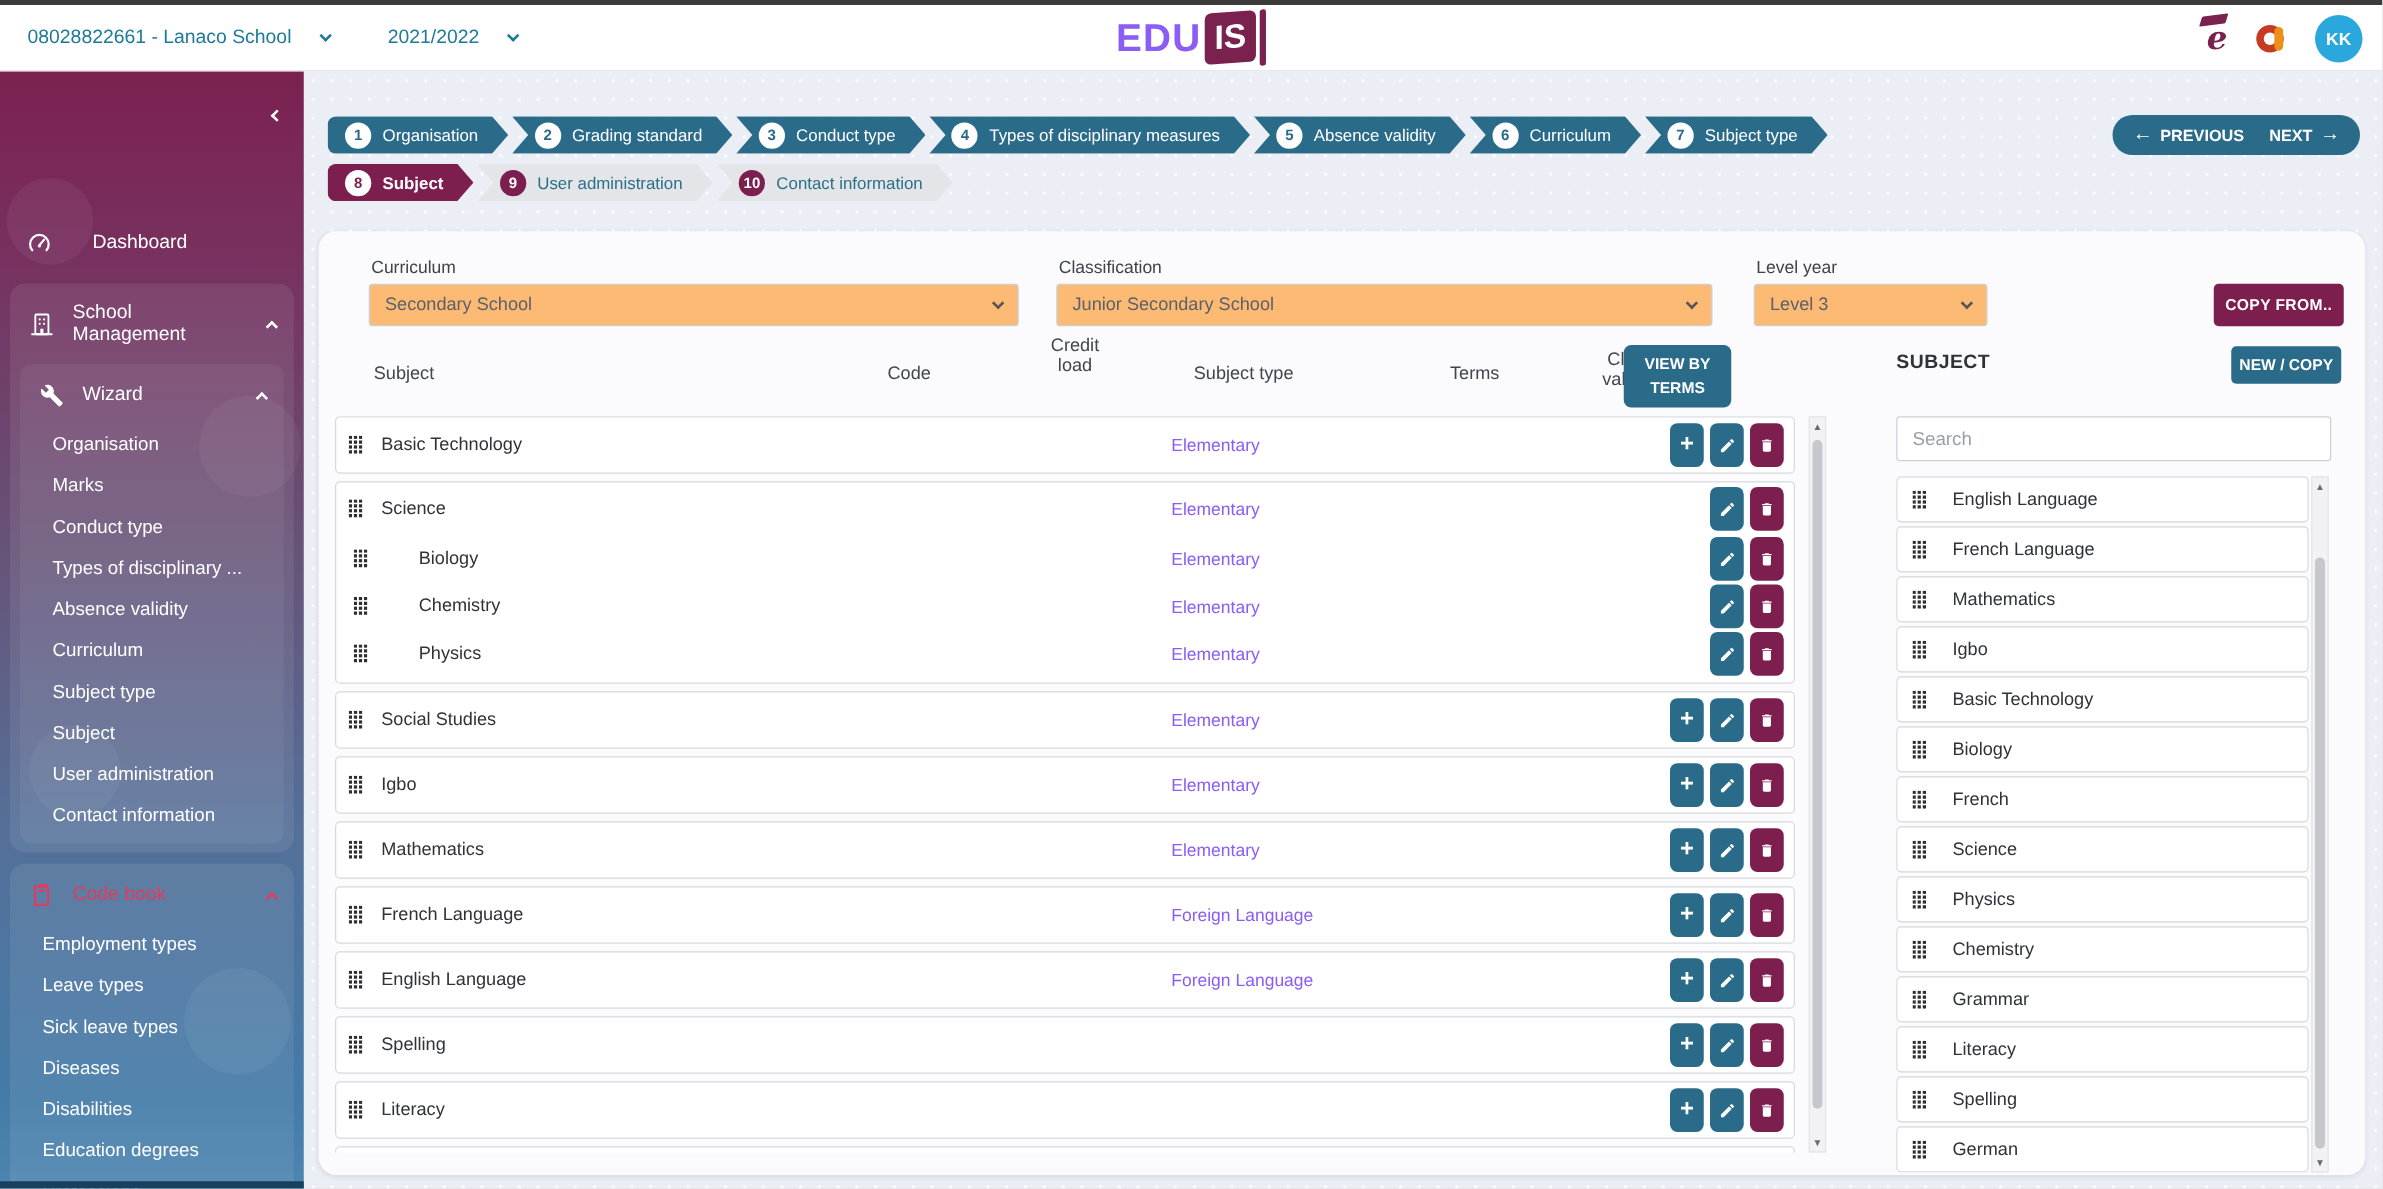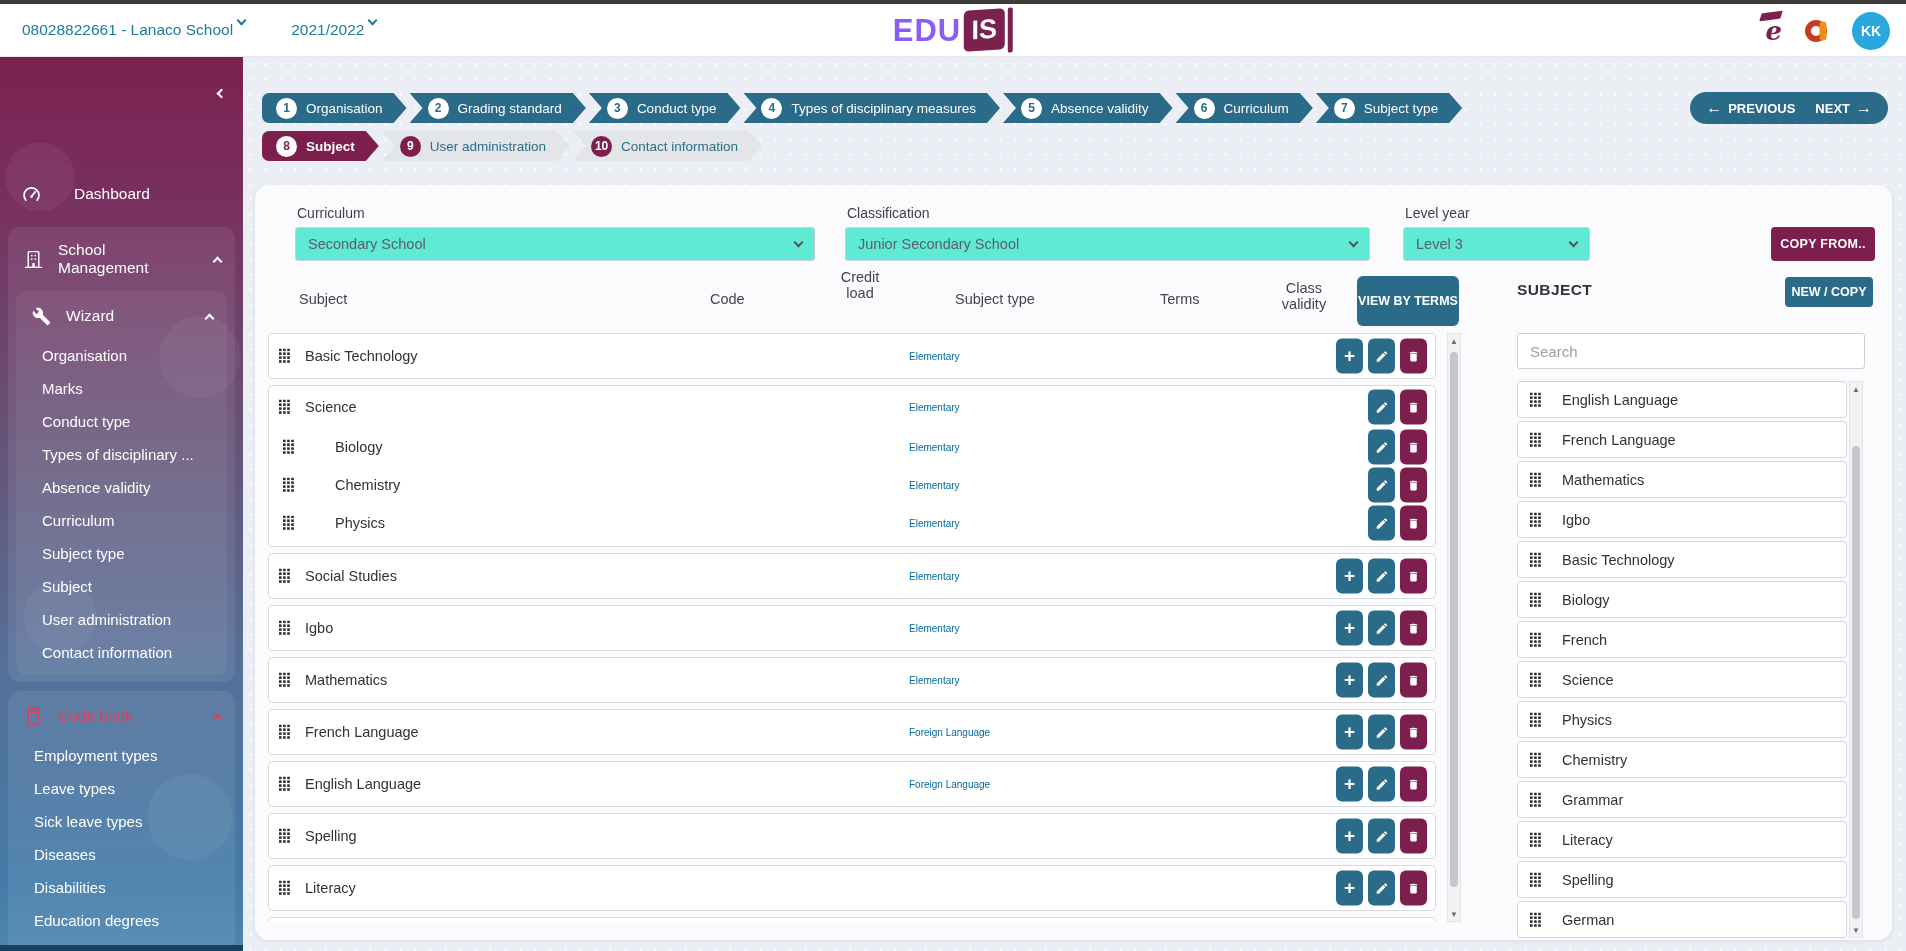--- a/index.html
+++ b/index.html
@@ -4,21 +4,21 @@
 <style>
   *{box-sizing:border-box;margin:0;padding:0}
   html,body{background:#d8dae0}
   body{font-family:"Liberation Sans",sans-serif}
   #stage{position:relative;width:1906px;height:951px;background:#eceef5;overflow:hidden}
 
   
   .topstrip{position:absolute;top:0;left:0;right:0;height:4px;background:#3c3c3b;z-index:60}
   .topbar{position:absolute;top:4px;left:0;right:0;height:53px;background:#fff;border-bottom:1px solid #e7e7ec;z-index:40;display:flex;align-items:center}
   .tb-left{display:flex;align-items:center;gap:46px;margin-left:22px}
-  .tb-sel{display:flex;gap:5px;color:#1d7a99;font-size:15.5px;cursor:pointer}
+  .tb-sel{display:flex;align-items:center;gap:24px;color:#1d7a99;font-size:15.5px;cursor:pointer}
   .cv{display:inline-block;width:7px;height:7px;border-right:2px solid currentColor;border-bottom:2px solid currentColor}
   .cv.down{transform:rotate(45deg);margin-top:-4px}
   .cv.up{transform:rotate(-135deg);margin-top:4px}
   .cv.left{transform:rotate(135deg)}
   .logo{position:absolute;left:50%;top:50%;transform:translate(-50%,-50%);display:flex;align-items:center}
   .logo .edu{color:#8b5cf6;font-weight:800;font-size:31px;letter-spacing:1px}
   .logo .isbox{width:41px;height:41px;margin-left:3px;background:#7b2150;border-radius:5px;color:#fff;font-weight:800;font-size:27px;display:flex;align-items:center;justify-content:center;transform:skewY(-4deg)}
   .logo .spine{width:5px;height:45px;background:#7b2150;border-radius:2px;margin-left:3px;transform:skewY(-4deg)}
   .tb-right{position:absolute;right:16px;top:0;height:53px;display:flex;align-items:center;gap:22px}
   .avatar{width:38px;height:38px;border-radius:50%;background:#2aa7dd;color:#fff;font-weight:bold;font-size:14px;display:flex;align-items:center;justify-content:center;cursor:pointer}
@@ -59,40 +59,40 @@
   .step.gray .num{background:#7c1f4f;color:#fff}
   .step.act{background:#7c1f4f;color:#fff;font-weight:bold}
   .step.act .num{background:#fff;color:#7c1f4f}
   .pn{position:absolute;right:18px;top:92px;height:32px;background:#2b6b8a;border-radius:16px;color:#fff;display:flex;align-items:center;gap:20px;padding:0 16px;font-weight:bold;font-size:13px;z-index:10}
   .pn span{cursor:pointer;display:flex;align-items:center;gap:6px}
   .arr{font-size:16px;line-height:1}
 
   
   .card{position:absolute;left:255px;top:185px;width:1637px;height:755px;background:#fbfbfd;border-radius:14px;box-shadow:0 1px 4px rgba(50,50,90,.10);z-index:5}
   .flabel{position:absolute;font-size:14px;color:#3e4249}
-  .select{position:absolute;height:34px;background:#5eead4;border:1px solid #cbd0d6;border-radius:3px;display:flex;align-items:center;justify-content:space-between;padding:0 12px;color:#5c6069;font-size:14.5px;cursor:pointer}
+  .select{position:absolute;height:34px;background:#fdba74;border:1px solid #cbd0d6;border-radius:3px;display:flex;align-items:center;justify-content:space-between;padding:0 12px;color:#5c6069;font-size:14.5px;cursor:pointer}
   .select .cv{color:#555}
   .btn{border:none;color:#fff;font-weight:bold;cursor:pointer;font-family:inherit}
   .btn-copy{position:absolute;left:1516px;top:42px;width:104px;height:34px;background:#7c1f4f;border-radius:4px;font-size:12.5px;letter-spacing:.3px}
-  .btn-viewterms{position:absolute;left:1102px;top:91px;width:102px;height:50px;background:#2b6b8a;border-radius:6px;font-size:12.5px;line-height:1.5;text-align:center}
+  .btn-viewterms{position:absolute;left:1044px;top:91px;width:86px;height:50px;background:#2b6b8a;border-radius:6px;font-size:12.5px;line-height:1.5;text-align:center}
   .btn-newedit{position:absolute;left:1530px;top:92px;width:88px;height:30px;background:#2b6b8a;border-radius:4px;font-size:12.5px}
   .th{position:absolute;font-size:14.5px;color:#42454f;text-align:center}
 
   
   .tbody{position:absolute;left:13px;top:148px;width:1168px;height:589px;overflow:hidden}
   .row{position:relative;background:#fff;border:1px solid #d8d9de;border-radius:4px;margin-bottom:6px}
   .rline{position:relative;height:44px}
   .group .rline.main{height:42px}
   .group .rline.child{height:38px}
   .group{padding-bottom:4px}
   .handle{position:absolute;left:10px;top:50%;transform:translateY(-50%);cursor:grab;line-height:0}
   .child .handle{left:14px}
   .rname{position:absolute;left:36px;top:50%;transform:translateY(-50%);font-size:14.5px;color:#2f3239}
   .child .rname{left:66px}
-  .rstype{position:absolute;left:640px;top:50%;transform:translateY(-50%);font-size:10px;color:#0369a1}
+  .rstype{position:absolute;left:668px;top:50%;transform:translateY(-50%);font-size:14px;color:#8b5cf6}
   .acts{position:absolute;right:8px;top:50%;transform:translateY(-50%);display:flex;gap:5px}
   .abtn{width:27px;height:35px;border-radius:6px;border:none;display:flex;align-items:center;justify-content:center;color:#fff;cursor:pointer}
   .abtn.add,.abtn.edit{background:#2b6b8a}
   .abtn.del{background:#7c1f4f}
   .abtn .plus{font-size:19px;font-weight:bold;line-height:1;margin-top:-2px}
 
   
   .vsb{position:absolute;width:14px;background:#f2f2f5;border:1px solid #e3e3e8}
   .vsb .sarr{position:absolute;left:0;right:0;height:14px;color:#6b6b72;font-size:8px;display:flex;align-items:center;justify-content:center}
   .vsb .sarr.top{top:0}.vsb .sarr.bot{bottom:0}

